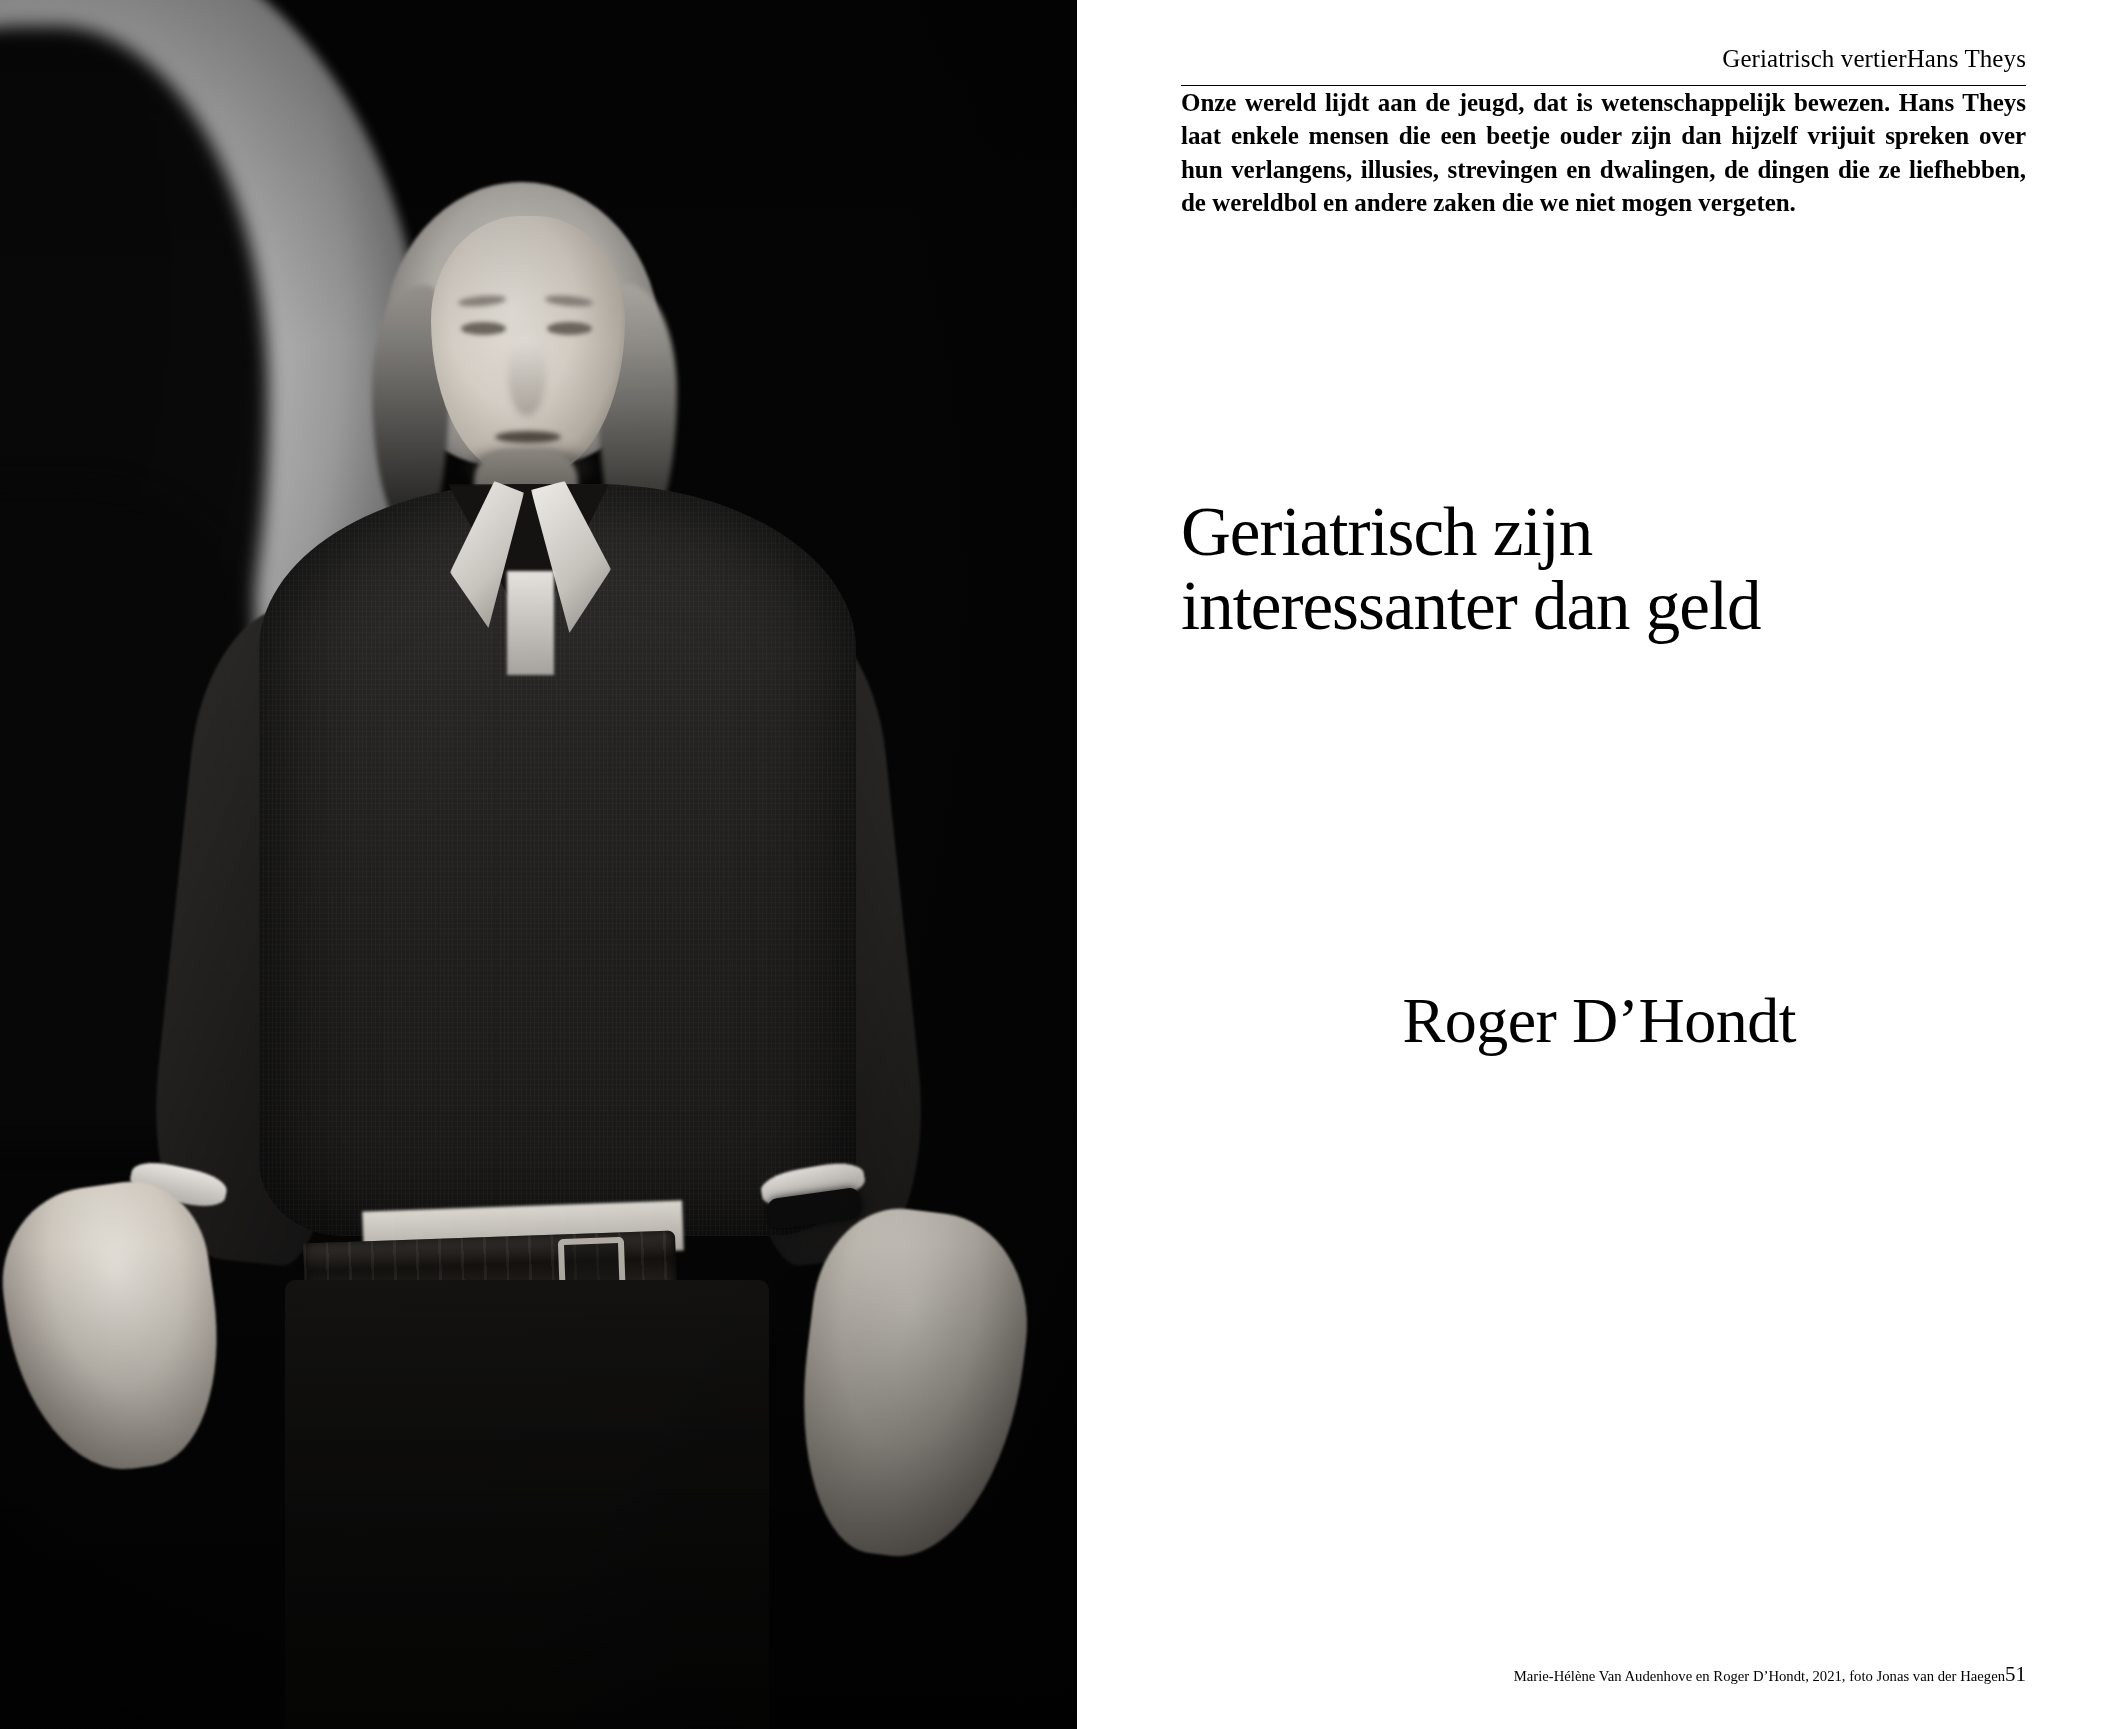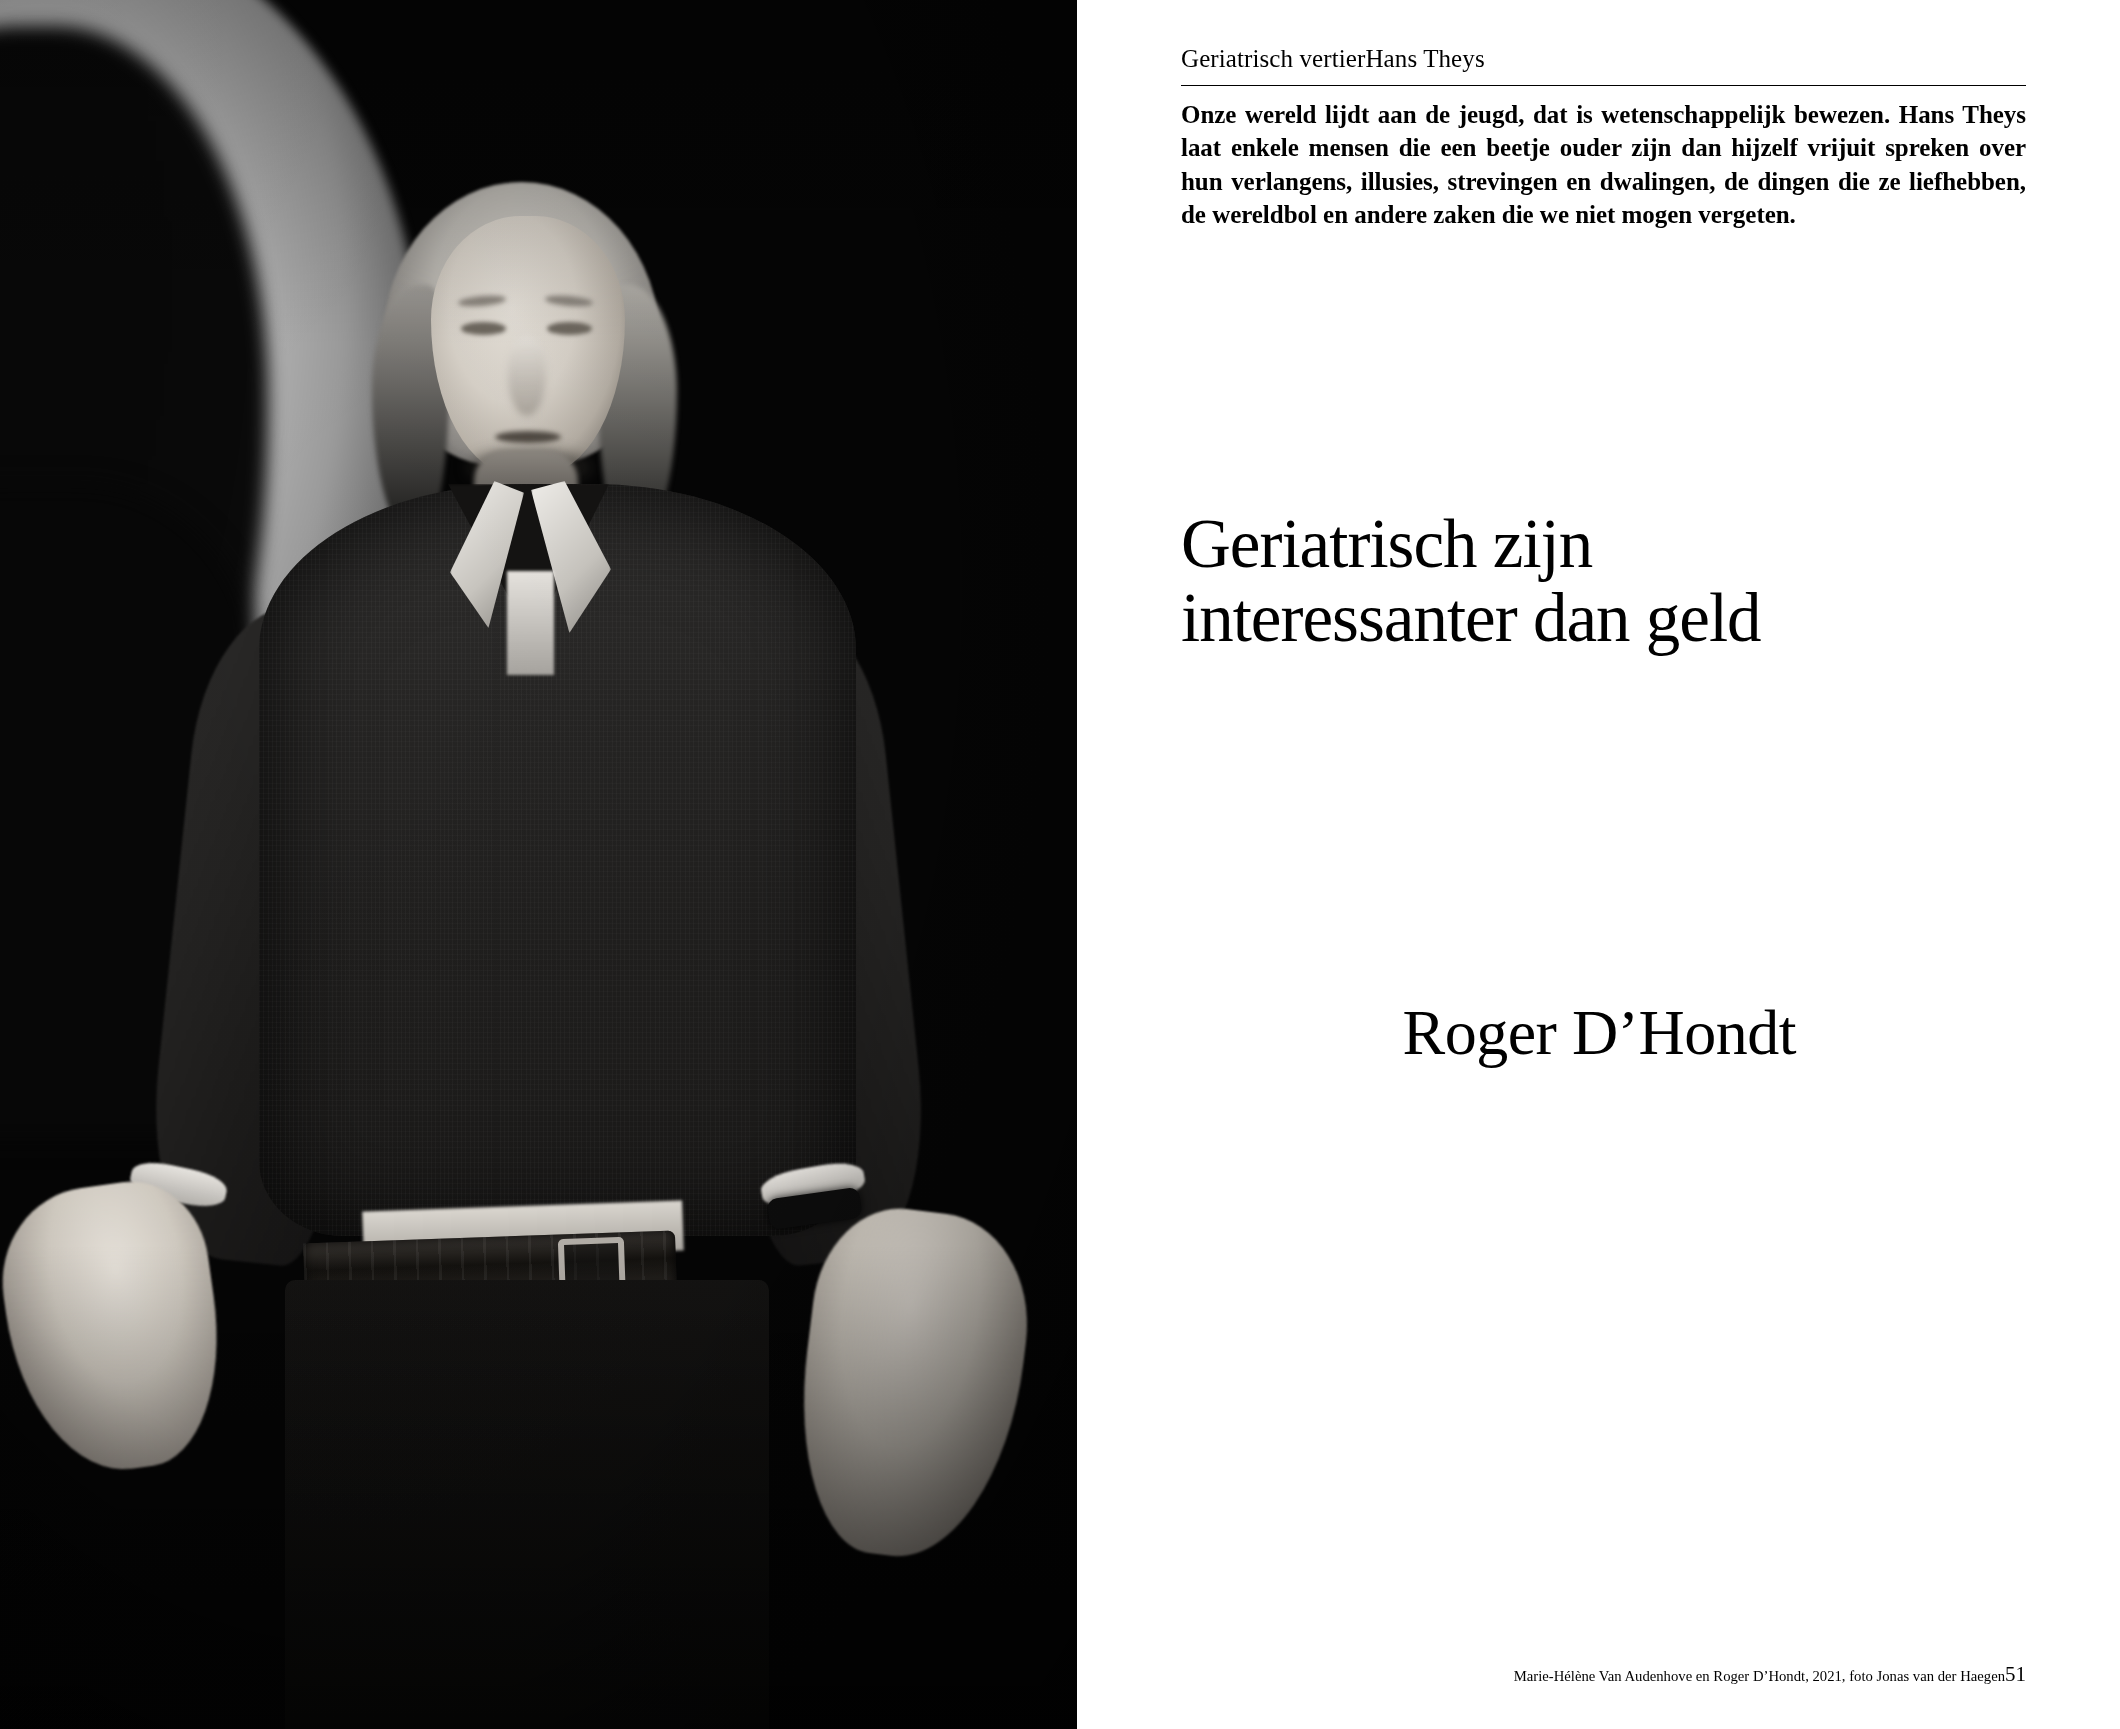--- a/index.html
+++ b/index.html
@@ -294,33 +294,33 @@
   }
   .rp-inner {
     position: absolute;
     left: 104px;
     right: 95px;
     top: 0;
     bottom: 0;
   }
   .running-head {
     display: flex;
-    justify-content: flex-start;
+    justify-content: flex-end;
     align-items: baseline;
     font-size: 25px;
     letter-spacing: 0.1px;
     padding-top: 45px;
   }
   .rule {
     border: 0;
     border-top: 1.4px solid #000;
     margin: 12px 0 0 0;
   }
   .standfirst {
-    margin-top: 12px;
+    margin-top: 0;
     font-size: 25px;
     line-height: 1.33;
     text-align: justify;
     font-weight: 600;
     letter-spacing: -0.04px;
   }
   .headline {
     margin-top: 277px;
     font-size: 69px;
     line-height: 1.07;

